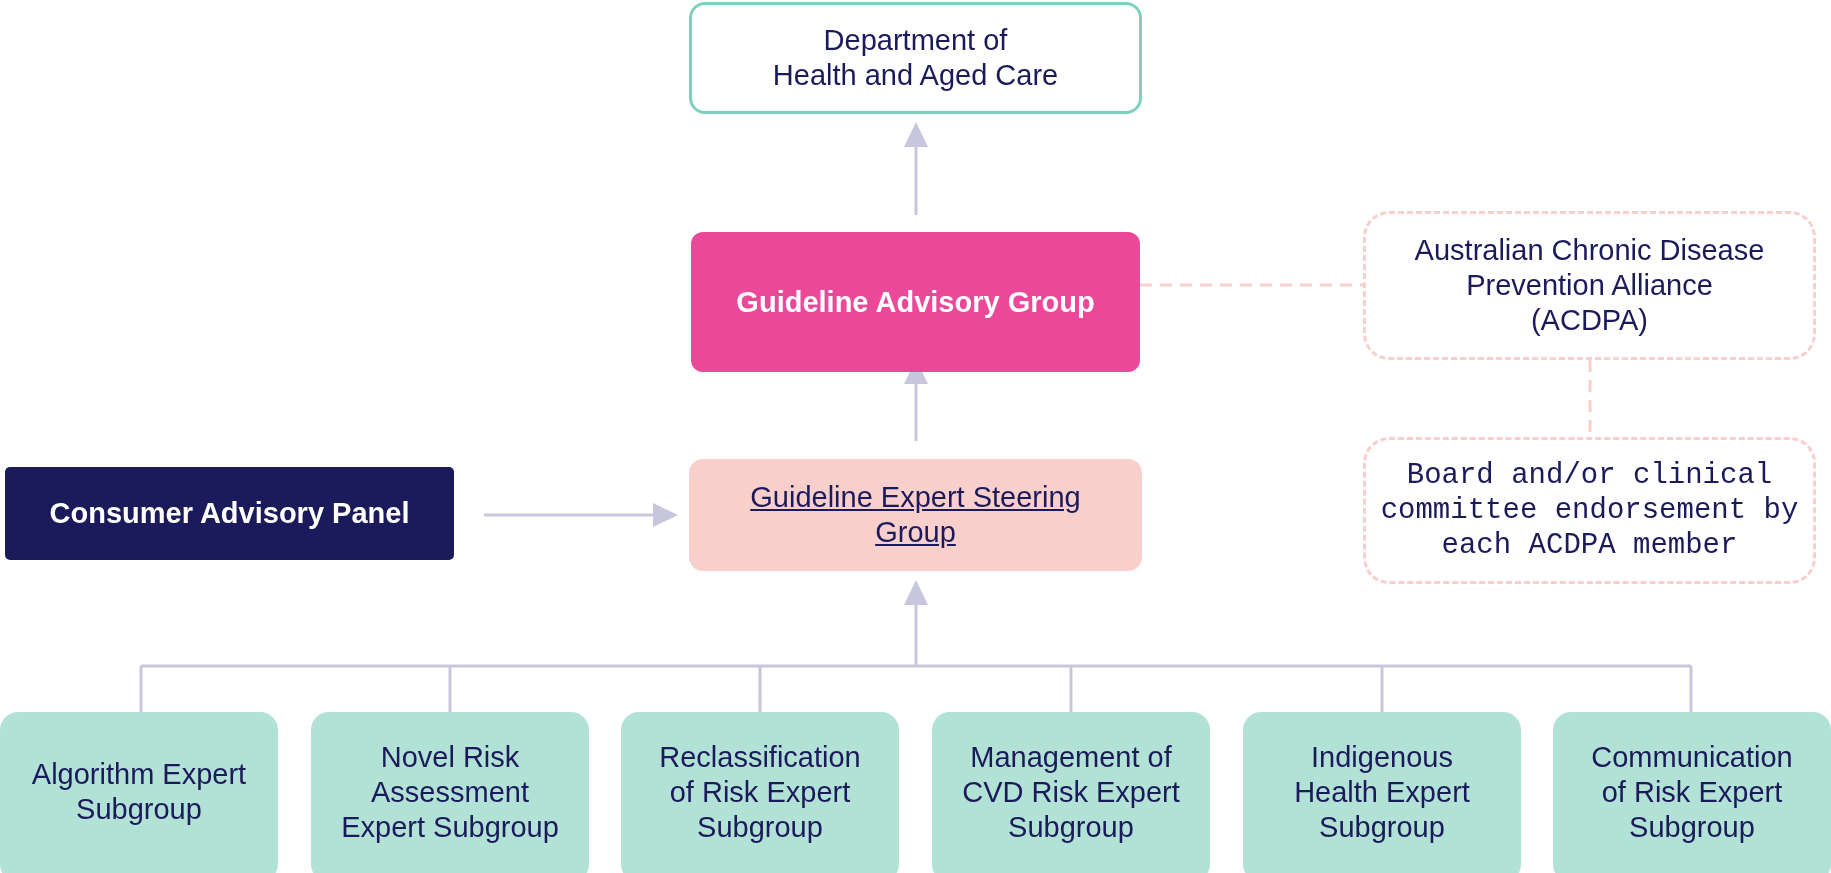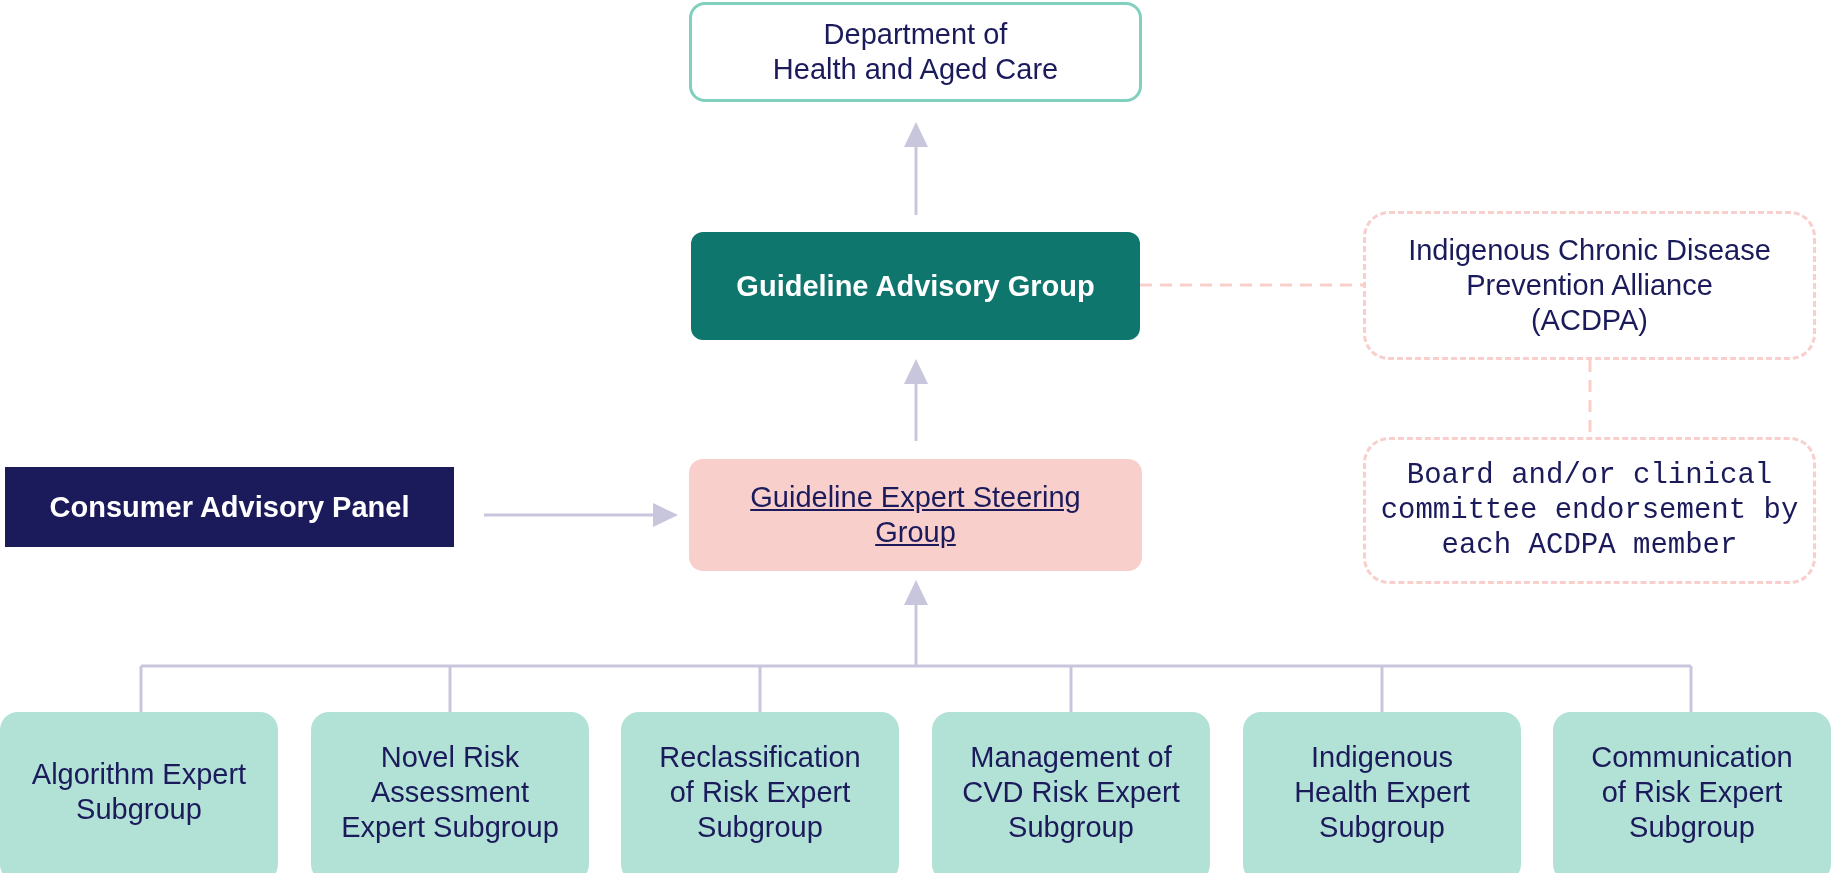--- a/index.html
+++ b/index.html
@@ -1,24 +1,24 @@
 <!DOCTYPE html>
 <html><head>
 <meta charset="utf-8">
 <style>
   html, body { margin:0; padding:0; background:#ffffff; }
   body { width:1831px; height:873px; position:relative; overflow:hidden;
          font-family:"Liberation Sans", "DejaVu Sans", sans-serif; }
   .box { position:absolute; box-sizing:border-box; display:flex; align-items:center;
          justify-content:center; text-align:center; border-radius:16px;
          font-size:29px; line-height:35px; color:#1b1b5c; padding:0 10px; white-space:pre-line; }
-  .dept { left:689px; top:2px; width:453px; height:100px; border:3px solid #7fd0bd; background:#fff; }
-  .gag { left:691px; top:232px; width:449px; height:108px; background:#0f766e; color:#fff; font-weight:bold; border-radius:12px; }
+  .dept { left:689px; top:2px; width:453px; height:112px; border:3px solid #7fd0bd; background:#fff; }
+  .gag { left:691px; top:232px; width:449px; height:140px; background:#ec4899; color:#fff; font-weight:bold; border-radius:12px; }
   .gesg { left:689px; top:459px; width:453px; height:112px; background:#f9cfcc; border-radius:14px;text-decoration:underline; }
-  .cap { left:5px; top:467px; width:449px; height:80px; background:#1b1b5c; color:#fff; font-weight:bold; border-radius:0; }
+  .cap { left:5px; top:467px; width:449px; height:93px; background:#1b1b5c; color:#fff; font-weight:bold; border-radius:5px; }
   .dash { left:1363px; width:453px; border:3px dashed #f9cfcc; border-radius:26px; background:#fff; }
   .acdpa { top:211px; height:149px; }
   .board { top:437px; height:147px;font-family:Liberation Mono, monospace; }
   .sub { top:712px; width:278px; height:170px; background:#b2e1d6; border-radius:18px; padding-bottom:10px; }
   svg.lines { position:absolute; left:0; top:0; }
 </style>
 </head>
 <body>
 
 <svg class="lines" width="1831" height="873">
@@ -45,21 +45,21 @@
   <line x1="1140" y1="285" x2="1363" y2="285" stroke="#f9cfcc" stroke-width="3" stroke-dasharray="12,8"></line>
   <line x1="1590" y1="360" x2="1590" y2="437" stroke="#f9cfcc" stroke-width="3" stroke-dasharray="12,8"></line>
 </svg>
 
 <div class="box dept">Department of
 Health and Aged Care</div>
 <div class="box gag">Guideline Advisory Group</div>
 <div class="box gesg">Guideline Expert Steering
 Group</div>
 <div class="box cap">Consumer Advisory Panel</div>
-<div class="box dash acdpa">Indigenous Chronic Disease
+<div class="box dash acdpa">Australian Chronic Disease
 Prevention Alliance
 (ACDPA)</div>
 <div class="box dash board">Board and/or clinical
 committee endorsement by
 each ACDPA member</div>
 
 <div class="box sub" style="left:0px">Algorithm Expert
 Subgroup</div>
 <div class="box sub" style="left:311px">Novel Risk
 Assessment

